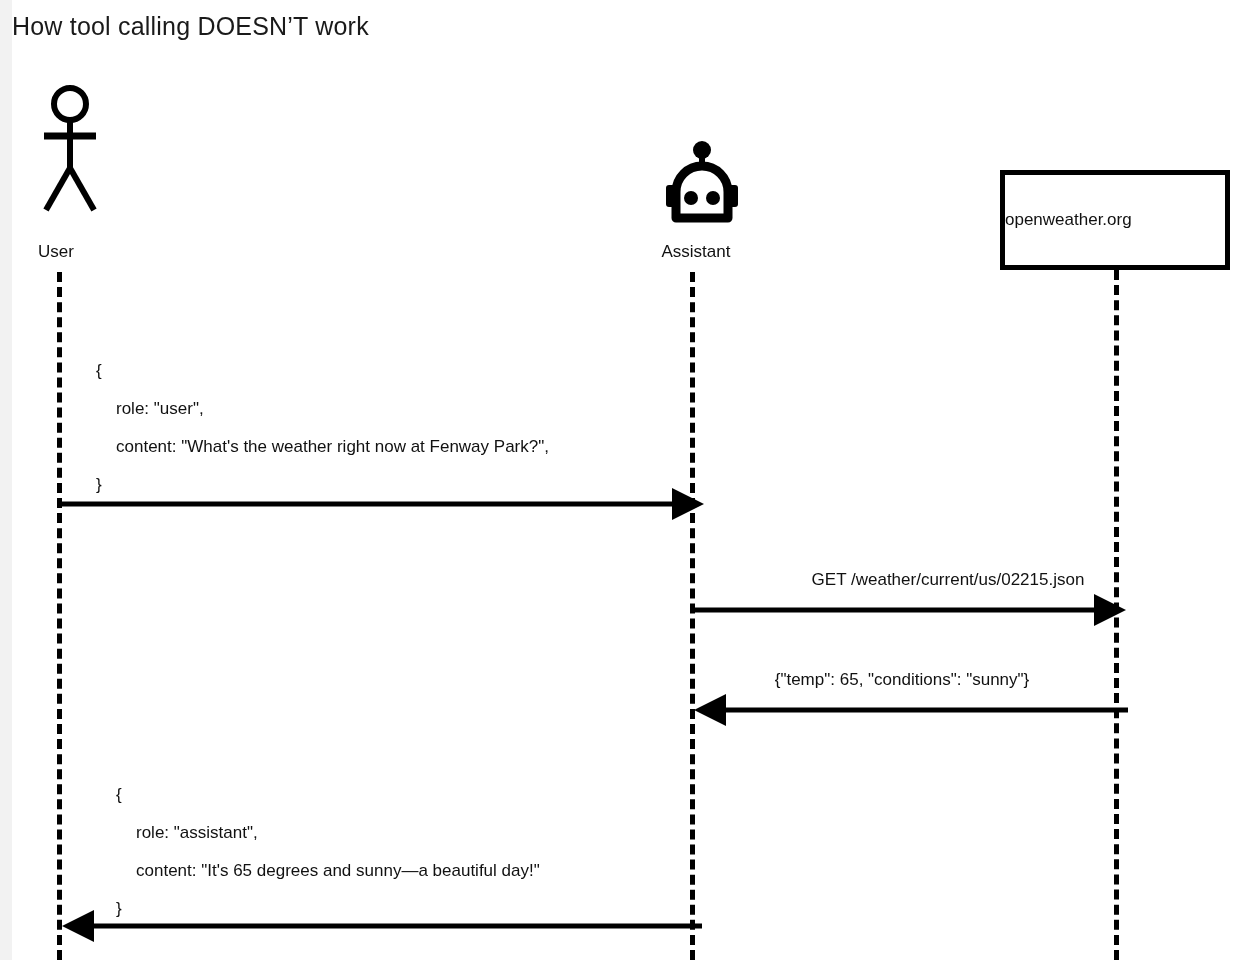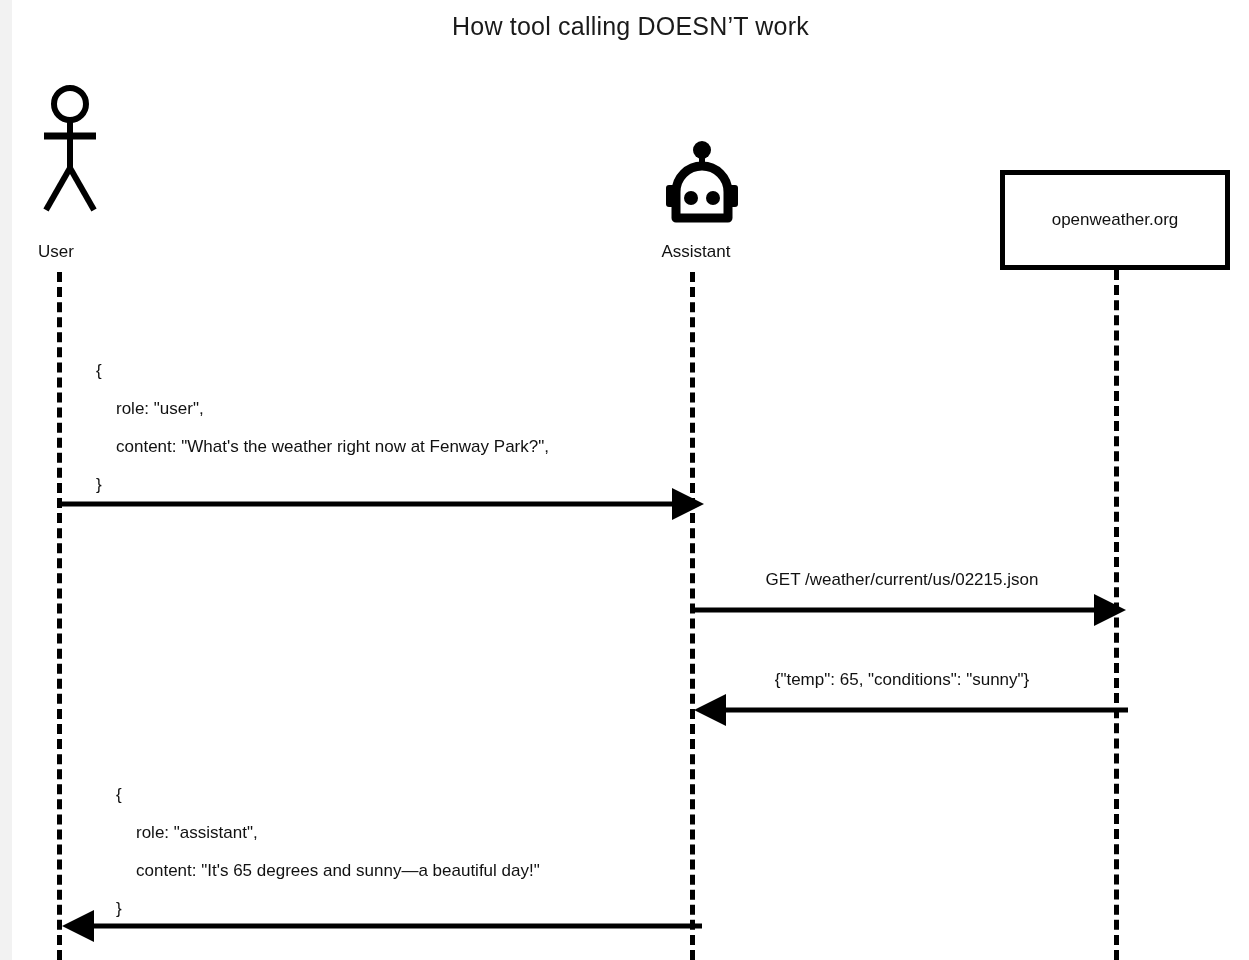--- a/index.html
+++ b/index.html
@@ -26,21 +26,21 @@
     left: 0;
     top: 0;
     width: 1237px;
     height: 960px;
   }
   .title {
     position: absolute;
     left: 0;
     top: 12px;
     width: 1237px;
-    text-align: center;
+    text-align: left;
     font-size: 25px;
     color: #1a1a1a;
     letter-spacing: 0.2px;
     white-space: nowrap;
   }
   
   .actor-label {
     position: absolute;
     font-size: 17px;
     color: #111111;
@@ -60,21 +60,21 @@
     position: absolute;
     left: 988px;
     top: 170px;
     width: 230px;
     height: 100px;
     border: 5px solid #000000;
     box-sizing: border-box;
     background: #ffffff;
     display: flex;
     align-items: center;
-    justify-content: center;
+    justify-content: flex-start;
   }
   #service-box .box-text {
     font-size: 17px;
     color: #111111;
     white-space: nowrap;
   }
   
   .lifeline {
     position: absolute;
     width: 0;
@@ -143,21 +143,21 @@
       <span class="msg-line indent-0">{</span>
       <span class="msg-line indent-1">role: "user",</span>
       <span class="msg-line indent-1">content: "What's the weather right now at Fenway Park?",</span>
       <span class="msg-line indent-0">}</span>
     </div>
     <svg style="position:absolute; left:40px; top:486px;" width="660" height="40">
       <line x1="8" y1="18" x2="620" y2="18" stroke="#000" stroke-width="5"></line>
       <polygon points="620,2 652,18 620,34" fill="#000"></polygon>
     </svg>
 
-    <div class="center-label" style="left:678px; top:570px; width:424px;">GET /weather/current/us/02215.json</div>
+    <div class="center-label" style="left:678px; top:570px; width:424px;padding-left:46px;">GET /weather/current/us/02215.json</div>
     <svg style="position:absolute; left:672px; top:592px;" width="450" height="36">
       <line x1="8" y1="18" x2="412" y2="18" stroke="#000" stroke-width="5"></line>
       <polygon points="410,2 442,18 410,34" fill="#000"></polygon>
     </svg>
 
     <div class="center-label" style="left:678px; top:670px; width:424px;">{"temp": 65, "conditions": "sunny"}</div>
     <svg style="position:absolute; left:672px; top:692px;" width="450" height="36">
       <line x1="40" y1="18" x2="444" y2="18" stroke="#000" stroke-width="5"></line>
       <polygon points="42,2 10,18 42,34" fill="#000"></polygon>
     </svg>

